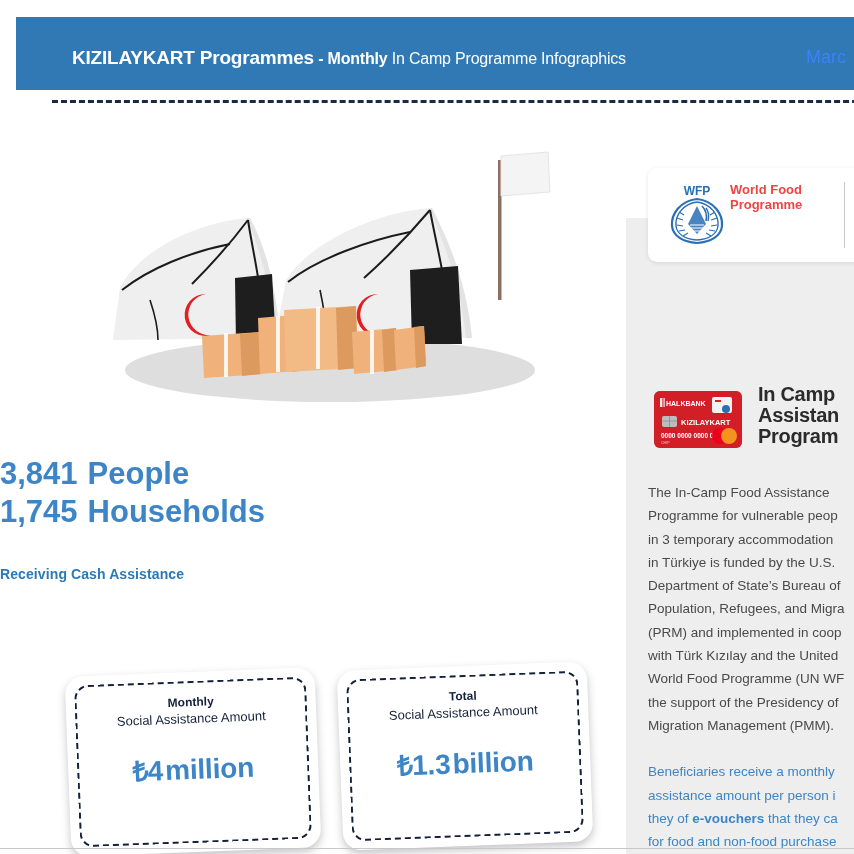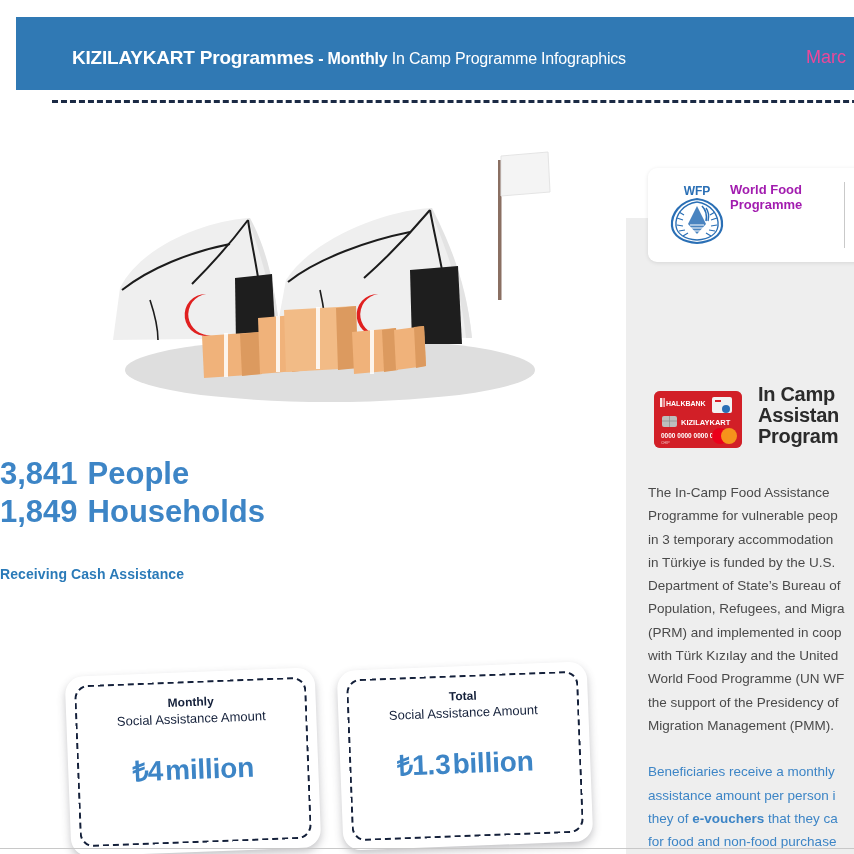--- a/index.html
+++ b/index.html
@@ -17,21 +17,21 @@
   }
   #header-title{
     position:absolute;left:52px;top:47px;white-space:nowrap;
     color:#ffffff;letter-spacing:-0.2px;margin-left:20px;
   }
   #header-title .t1{font-size:19px;font-weight:bold;}
   #header-title .t2{font-size:16px;font-weight:bold;}
   #header-title .t3{font-size:16px;font-weight:normal;}
   #header-date{
     position:absolute;left:806px;top:47px;white-space:nowrap;
-    color:#ec4899;font-size:18px;font-weight:normal;
+    color:#3b82f6;font-size:18px;font-weight:normal;
   }
   #dashed-rule{
     position:absolute;left:52px;top:100px;width:860px;height:0;
     border-top:3px dashed #1b2a44;
   }
 
   
   #illustration{position:absolute;left:80px;top:148px;width:500px;height:262px;}
 
   
@@ -72,21 +72,21 @@
     position:absolute;left:626px;top:218px;width:300px;height:636px;
     background:#eeeeee;
   }
   #logo-card{
     position:absolute;left:648px;top:168px;width:290px;height:94px;
     background:#ffffff;border-radius:9px;
     box-shadow:0 1px 4px rgba(0,0,0,0.10);
   }
   #logo-wfp{position:absolute;left:18px;top:14px;width:170px;height:66px;
     display:flex;align-items:flex-start;gap:2px;}
-  #wfp-text{color:#a21caf;font-size:13px;font-weight:bold;line-height:15px;}
+  #wfp-text{color:#ef4444;font-size:13px;font-weight:bold;line-height:15px;}
   #logo-div{position:absolute;left:196px;top:14px;width:1px;height:66px;background:#c9c9c9;}
 
   
   #panel-card-icon{position:absolute;left:654px;top:391px;width:100px;height:57px;}
   #panel-title{
     position:absolute;left:758px;top:384px;width:180px;
     color:#2b2b2b;font-size:20px;font-weight:bold;line-height:21px;
     letter-spacing:-0.3px;white-space:nowrap;
   }
 
@@ -164,21 +164,21 @@
       <path d="M314 182 L344 178 L346 218 L316 222 Z" fill="#f0b27a"></path>
       <path d="M334 179 L344 178 L346 218 L336 220 Z" fill="#dc9a5f"></path>
     </svg>
   </div>
 
   <div id="stats">
     <div class="stat-line">
       <span class="stat-num">3,841</span><span>People</span>
     </div>
     <div class="stat-line">
-      <span class="stat-num">1,849</span><span>Households</span>
+      <span class="stat-num">1,745</span><span>Households</span>
     </div>
     <div id="stat-sub">Receiving Cash Assistance</div>
   </div>
 
   <div class="amt-wrap" id="amt-monthly">
     <div class="amt-card"></div>
     <div class="amt-dash"></div>
     <div class="amt-inner">
       <div class="amt-t1">Monthly</div>
       <div class="amt-t2">Social Assistance Amount</div>

